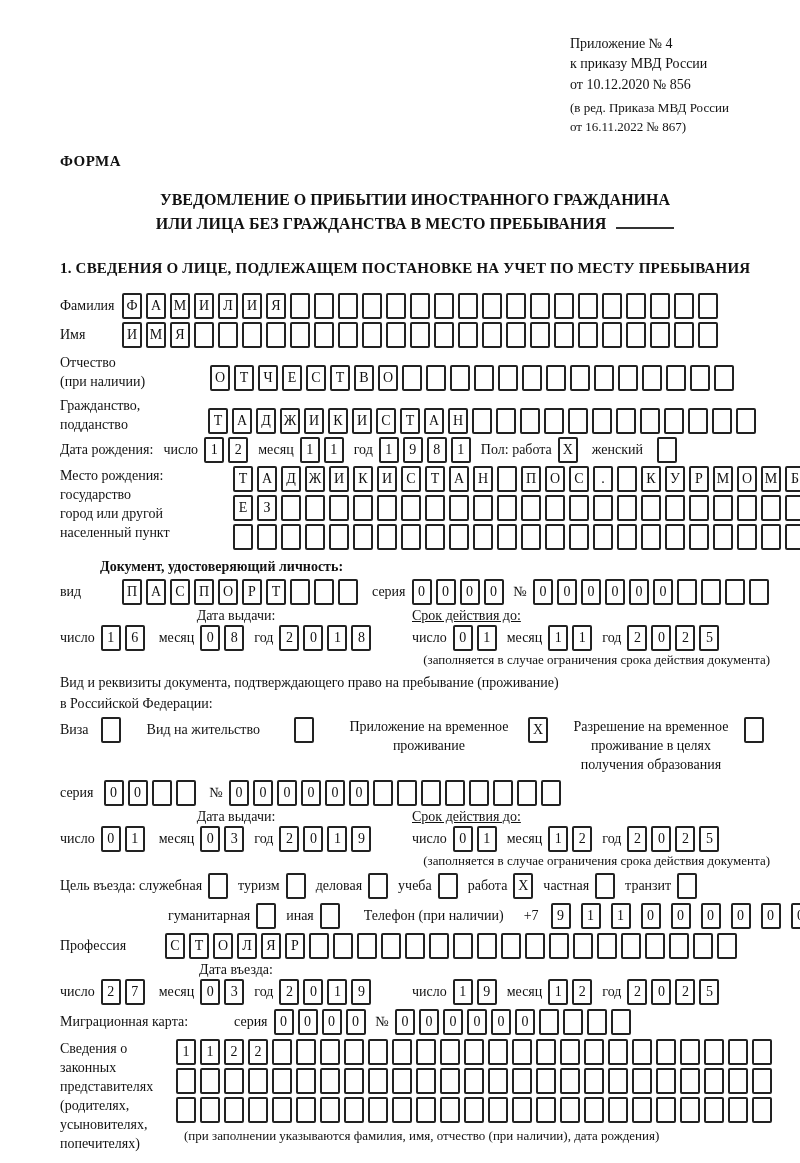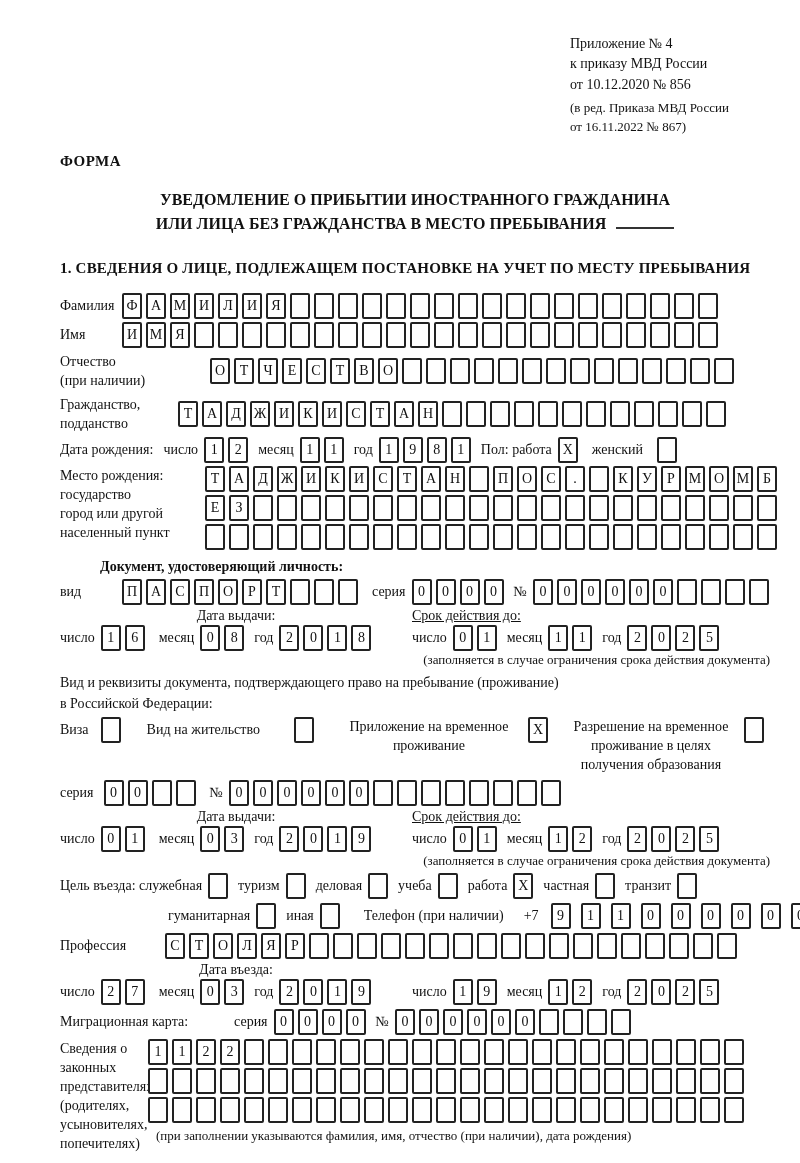--- a/index.html
+++ b/index.html
@@ -19,39 +19,39 @@
 
   
   .title { text-align:center; font-weight:bold; font-size:16px; line-height:1.5; margin-top:18px; }
   .blank-line { display:inline-block; width:58px; height:14px; border-bottom:2px solid #333; margin-left:10px; }
 
   .sec-heading { font-weight:bold; font-size:15px; margin-top:24px; letter-spacing:.2px; }
 
   .form-body { margin-top:16px; }
 
   
-  .row { display:flex; align-items:center; margin-bottom:3px; }
+  .row { display:flex; align-items:flex-end; margin-bottom:3px; }
   .lbl { font-size:14px; line-height:26px; white-space:nowrap; }
   .lbl2 { font-size:14px; line-height:19px; }
   .cells { display:inline-flex; flex-wrap:nowrap; }
   .cell {
     display:inline-flex; align-items:center; justify-content:center;
     width:20px; height:26px; border:2px solid #222; border-radius:2px;
     margin-right:4px; font-size:14px; line-height:1; flex:0 0 auto;
     background:#fff;
   }
   .w62 { width:62px; flex:0 0 62px; }
   .w150 { width:150px; flex:0 0 150px; }
   .w118 { width:118px; flex:0 0 118px; }
   .w145 { width:145px; flex:0 0 145px; }
   .w105 { width:105px; flex:0 0 105px; }
   .gap6 { margin-left:6px; } .gap10 { margin-left:10px; } .gap14 { margin-left:14px; }
 
   
-  .block { display:flex; align-items:flex-start; margin-bottom:3px; }
+  .block { display:flex; align-items:flex-start; margin-bottom:3px;gap:28px; }
   .block .labels { font-size:14px; line-height:19px; }
   .block .boxrows .cells { display:flex; margin-bottom:3px; }
 
   .doc-heading { text-align:left; font-weight:bold; font-size:14px; margin:6px 0 4px 40px; }
 
   
   .dr-head { display:flex; font-size:14px; margin-top:3px; }
   .dr-head .h-left { width:352px; text-align:center; }
   .dr-head .h-right { flex:1; text-align:left;text-decoration:underline; }
   .dr { display:flex; margin-top:1px; }
@@ -187,21 +187,21 @@
           <span class="cell"></span>
           <span class="cell"></span>
           <span class="cell"></span>
           <span class="cell"></span>
           <span class="cell"></span>
           <span class="cell"></span>
           <span class="cell"></span>
         </span>
     </div>
 
-    <div class="row" style="min-height:40px;">
+    <div class="row" style="min-height:40px;gap:30px;">
       <span class="w118">
         <span class="lbl2">Гражданство,</span><br>
         <span class="lbl2">подданство</span>
       </span>
       <span class="cells">
           <span class="cell">Т</span>
           <span class="cell">А</span>
           <span class="cell">Д</span>
           <span class="cell">Ж</span>
           <span class="cell">И</span>

